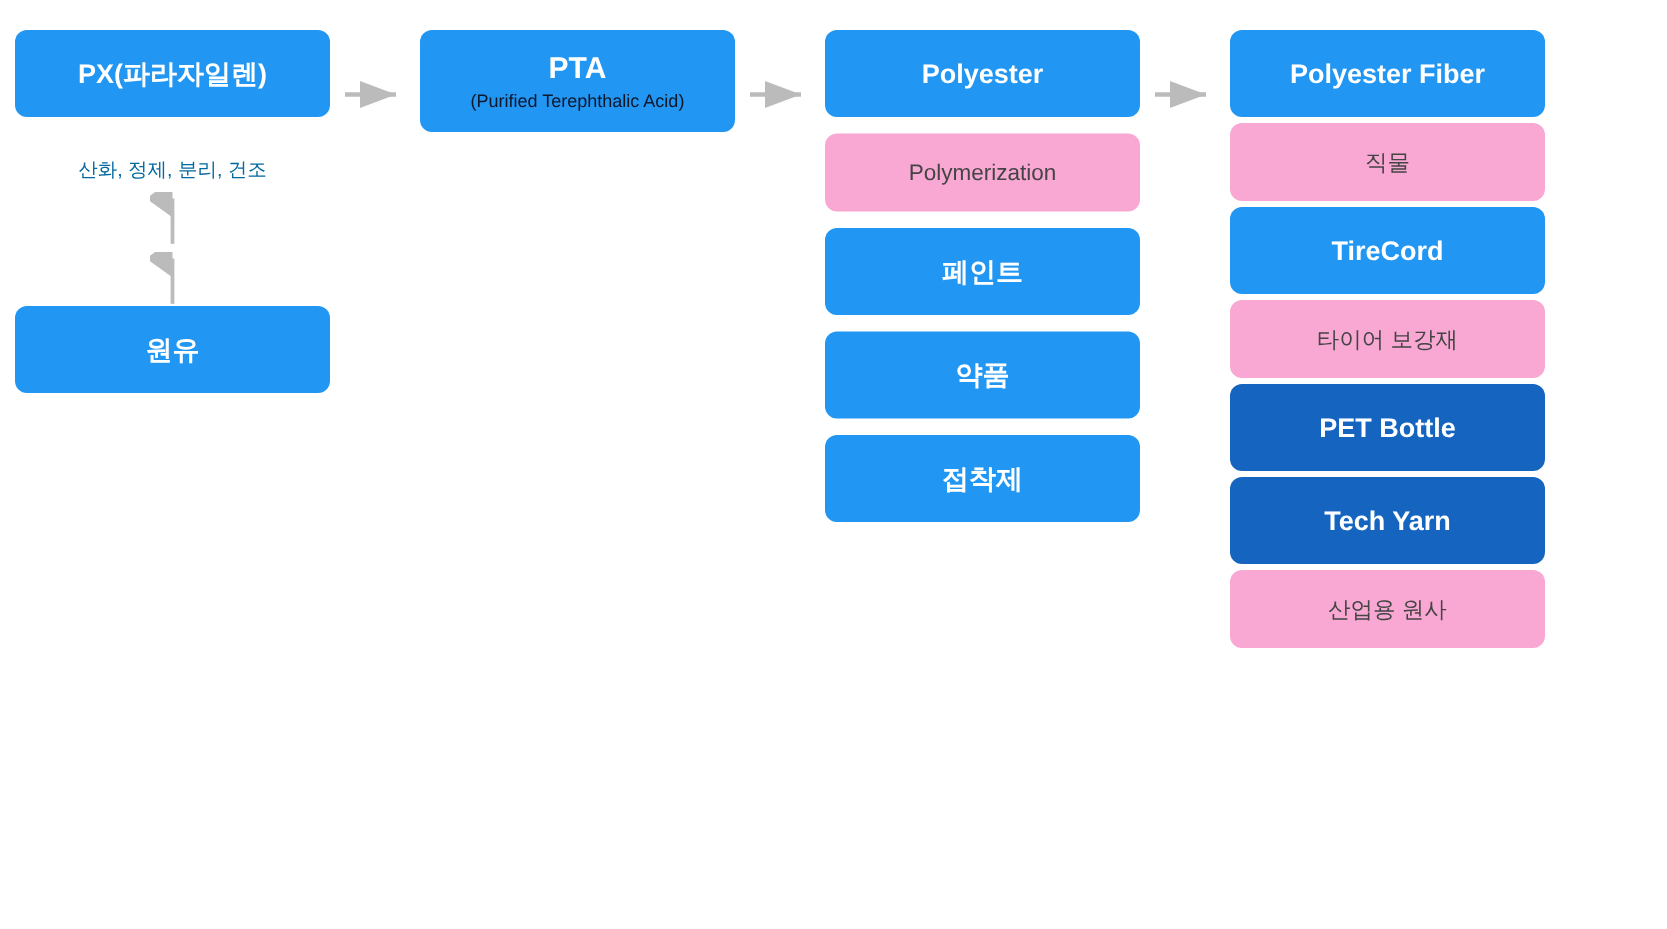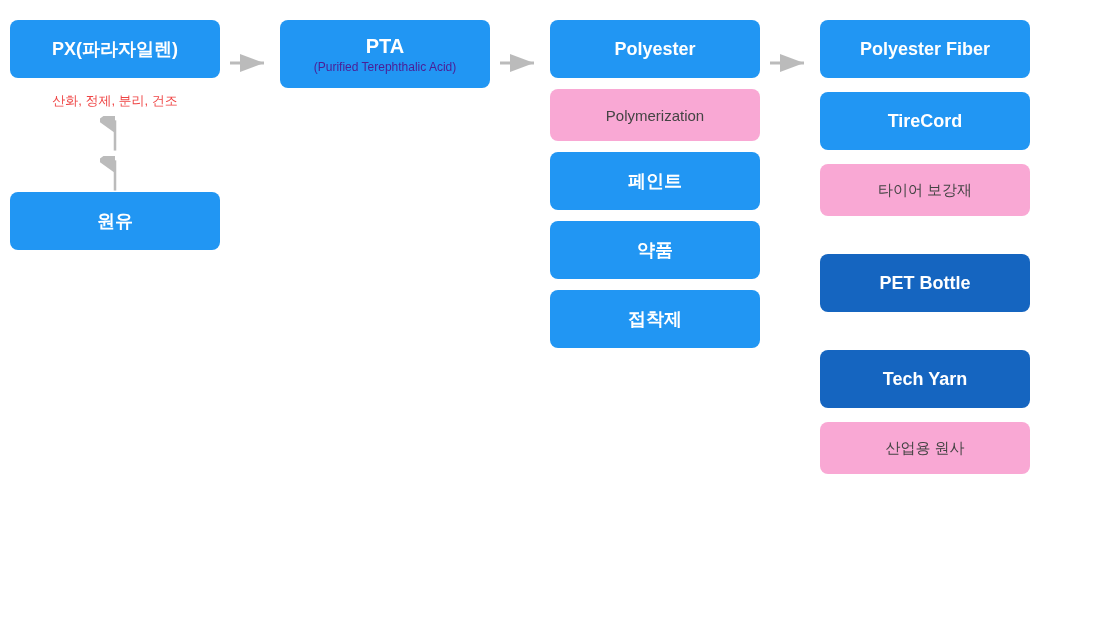--- a/index.html
+++ b/index.html
@@ -49,36 +49,35 @@
       font-weight: 700;
       font-size: 18px;
       width: 210px;
       min-height: 58px;
       padding: 10px 8px;
     }
     .box-blue .sub {
       font-size: 12px;
       font-weight: 400;
       margin-top: 2px;
-      color: #4c1d95;
+      color: #0f172a;
     }
     .box-blue-deep {
       background: #1565C0;
       color: #fff;
       border-radius: 8px;
       display: flex;
       align-items: center;
       justify-content: center;
       text-align: center;
       font-weight: 700;
       font-size: 18px;
       width: 210px;
       min-height: 58px;
       padding: 10px 8px;
-      margin-top: 24px;
     }
     .box-light {
       background: #f9a8d4;
       color: #444;
       border-radius: 8px;
       display: flex;
       align-items: center;
       justify-content: center;
       text-align: center;
       font-weight: 400;
@@ -109,23 +108,23 @@
       height: 36px;
     }
     .arrow-up svg {
       width: 30px;
       height: 36px;
     }
 
     
     .label-text {
       font-size: 13px;
-      color: #ef4444;
-      text-align: center;
-      margin-top: 2px;
+      color: #0369a1;
+      text-align: center;
+      margin-top: 14px;
       white-space: nowrap;
     }
 
     
     .col1-stack {
       display: flex;
       flex-direction: column;
       align-items: center;
       gap: 0;
       width: 210px;
@@ -136,21 +135,21 @@
       display: flex;
       flex-direction: column;
       align-items: center;
       gap: 11px;
       width: 210px;
     }
     .col4-stack {
       display: flex;
       flex-direction: column;
       align-items: center;
-      gap: 14px;
+      gap: 4px;
       width: 210px;
     }
   </style>
 </head>
 <body>
 
 <div class="diagram">
 
   <div class="col col-1">
     <div class="col1-stack">
@@ -252,20 +251,23 @@
         <line x1="2" y1="11" x2="36" y2="11" stroke="#bbb" stroke-width="3" marker-end="url(#ah3)"></line>
       </svg>
     </div>
   </div>
 
   <div class="col col-4">
     <div class="col4-stack">
       <div class="box-blue">
         <span>Polyester Fiber</span>
       </div>
+      <div class="box-light">
+        <span>직물</span>
+      </div>
       <div class="box-blue">
         <span>TireCord</span>
       </div>
       <div class="box-light">
         <span>타이어 보강재</span>
       </div>
       <div class="box-blue-deep">
         <span>PET Bottle</span>
       </div>
       <div class="box-blue-deep">

